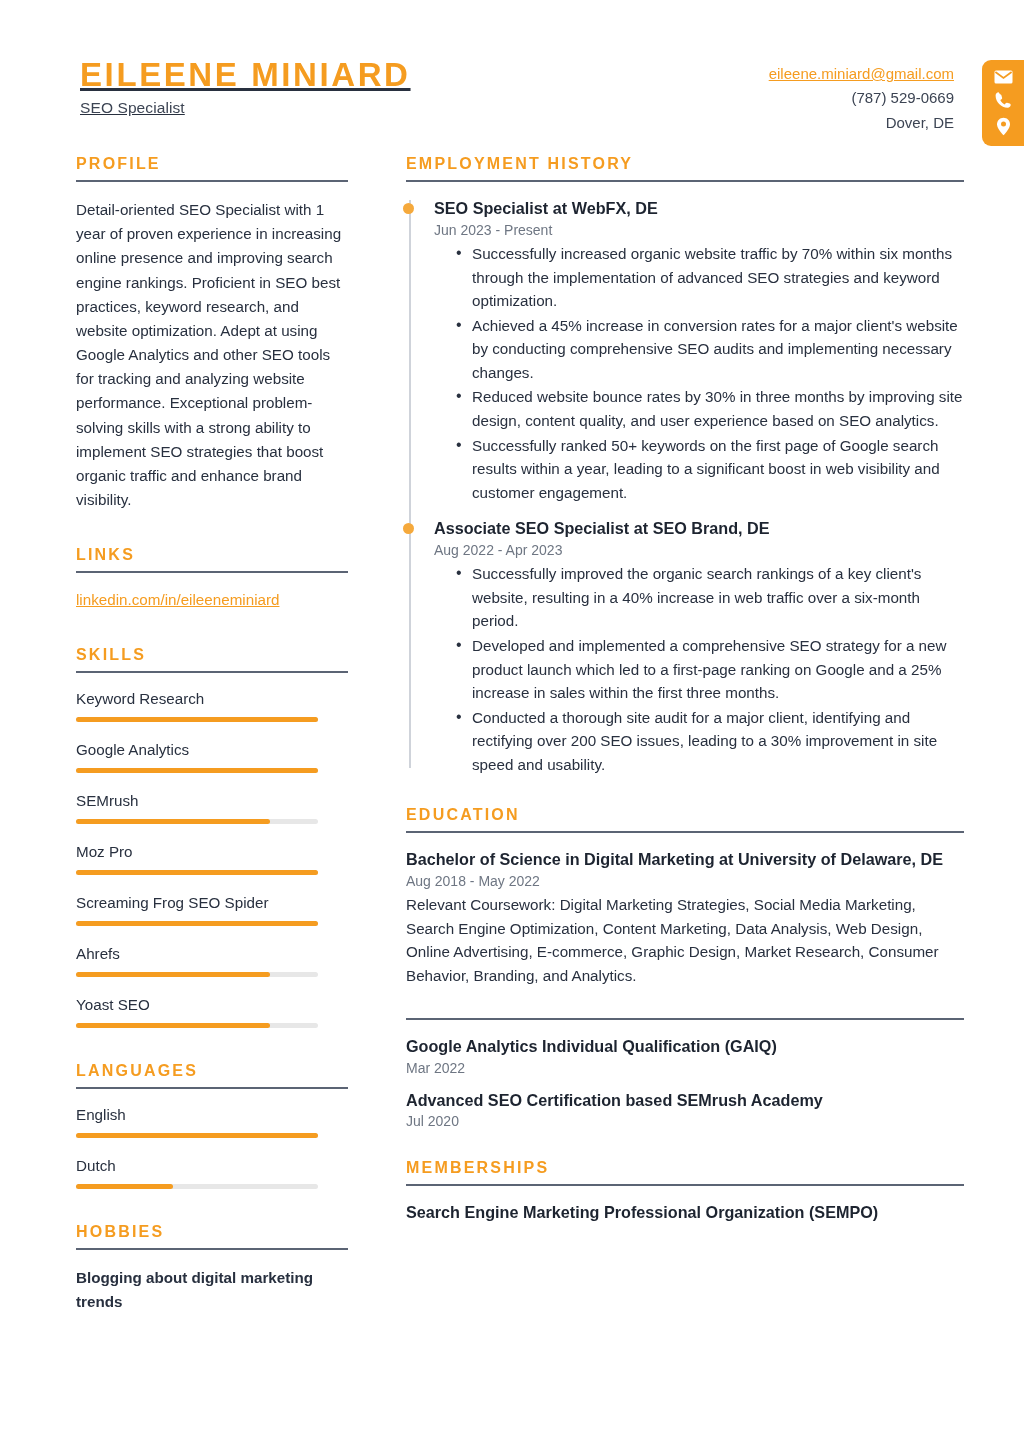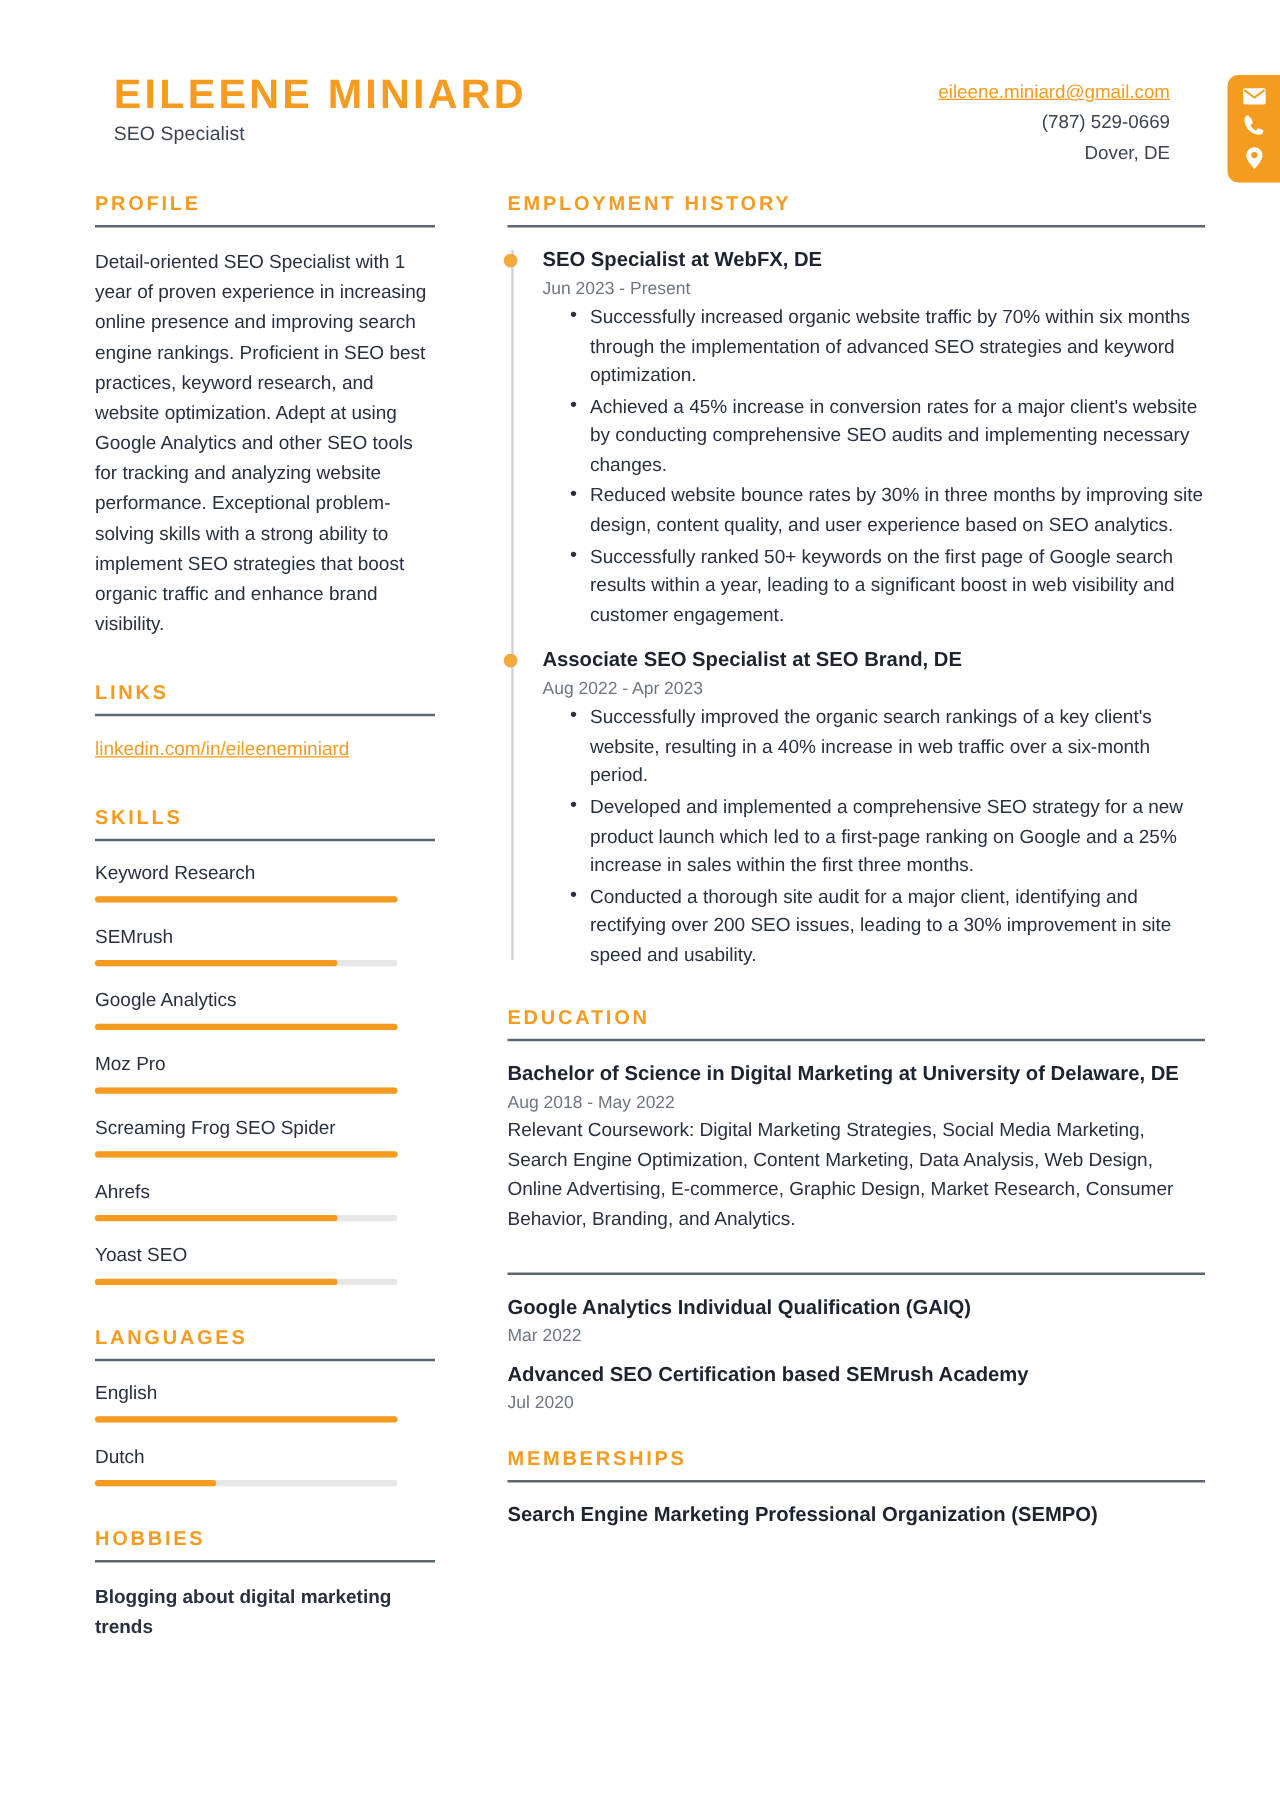--- a/index.html
+++ b/index.html
@@ -17,37 +17,37 @@
     overflow: hidden;
     background: #fff;
   }
 
   
   .header {
     position: relative;
     padding: 52px 0 0 0;
     height: 155px;
   }
-  .header-name-block { position: absolute; left: 91px; top: 56px; }
+  .header-name-block { position: absolute; left: 80px; top: 56px; text-decoration: underline; }
   .name {
     font-size: 33px;
     font-weight: bold;
     letter-spacing: 2.6px;
     color: #f59c20;
     line-height: 1.15;
   }
   .job-title {
     font-size: 15.5px;
     color: #3c4453;
     margin-top: 5px;
     letter-spacing: 0.1px;
   }
   .contact-block {
     position: absolute;
-    right: 88px;
+    right: 70px;
     top: 62px;
     text-align: right;
     font-size: 15px;
     line-height: 1.62;
     color: #3c4453;
   }
   .contact-email {
     color: #f59c20;
     text-decoration: underline;
     display: block;
@@ -280,29 +280,29 @@
         <div class="sec-title">SKILLS</div>
         <div class="sec-rule"></div>
 
         <div class="bar-item">
           <div class="bar-label">Keyword Research</div>
           <div class="bar-track">
             <div class="bar-fill" style="width: 100%;"></div>
           </div>
         </div>
         <div class="bar-item">
+          <div class="bar-label">Google Analytics</div>
+          <div class="bar-track">
+            <div class="bar-fill" style="width: 100%;"></div>
+          </div>
+        </div>
+        <div class="bar-item">
           <div class="bar-label">SEMrush</div>
           <div class="bar-track">
             <div class="bar-fill" style="width: 80%;"></div>
-          </div>
-        </div>
-        <div class="bar-item">
-          <div class="bar-label">Google Analytics</div>
-          <div class="bar-track">
-            <div class="bar-fill" style="width: 100%;"></div>
           </div>
         </div>
         <div class="bar-item">
           <div class="bar-label">Moz Pro</div>
           <div class="bar-track">
             <div class="bar-fill" style="width: 100%;"></div>
           </div>
         </div>
         <div class="bar-item">
           <div class="bar-label">Screaming Frog SEO Spider</div>

